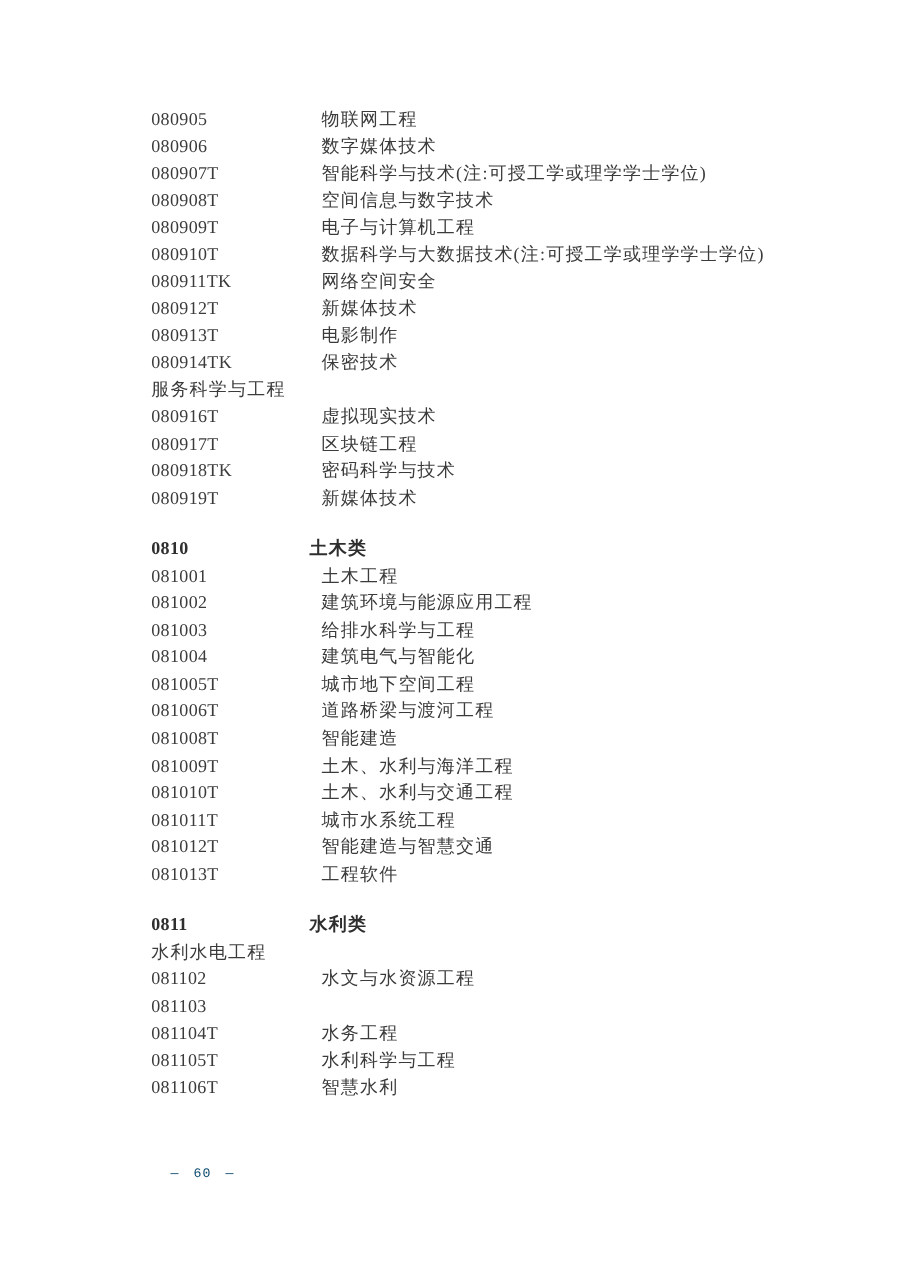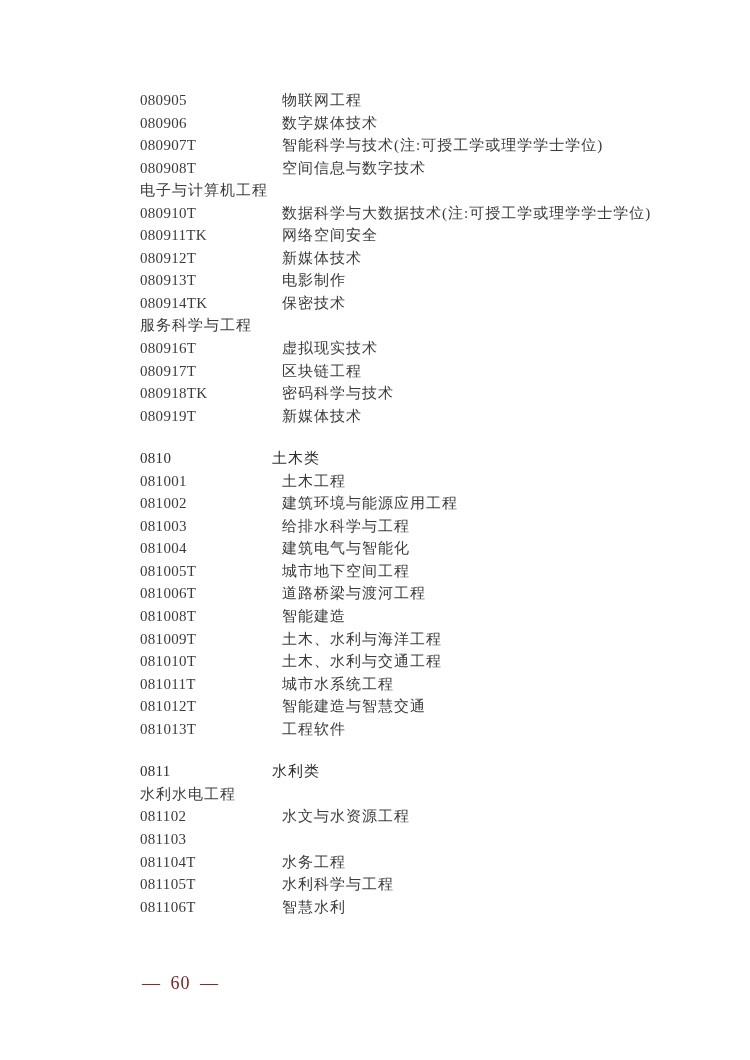--- a/index.html
+++ b/index.html
@@ -14,55 +14,56 @@
   }
   .page {
     position: absolute;
     inset: 0;
     background: #ffffff;
     overflow: hidden;
   }
   .major-list {
     position: absolute;
     top: 89px;
-    left: 140px;
+    left: 126px;
     right: 30px;
   }
   .section { }
   .section:not(:first-child) { margin-top: 20px; }
   .row {
     display: flex;
     height: 22.55px;
     line-height: 22.55px;
     font-size: 15px;
     white-space: nowrap;
   }
   .code {
     width: 142px;
     flex: none;
     letter-spacing: 0.3px;
   }
   .name {
     letter-spacing: 1px;
   }
   .header-row {
-    font-weight: normal;
+    font-weight: bold;
     color: #2e2e2e;
   }
   .header-row .name {
     margin-left: -10px;
   }
   .footer {
     position: absolute;
     top: 973px;
     left: 142px;
-    font-size: 18px;
+    font-size: 11px;
     letter-spacing: 1px;
     word-spacing: 4px;
-    color: #7f1d1d;
+    color: #0c4a6e;
+    font-family: Liberation Mono, monospace;
   }
 </style>
 </head>
 <body>
 
 <div class="page">
   <main class="major-list" id="major-list">
       <section class="section">
         <div class="row">
           <span class="code">080905</span>
@@ -74,20 +75,21 @@
         </div>
         <div class="row">
           <span class="code">080907T</span>
           <span class="name">智能科学与技术(注:可授工学或理学学士学位)</span>
         </div>
         <div class="row">
           <span class="code">080908T</span>
           <span class="name">空间信息与数字技术</span>
         </div>
         <div class="row">
+          <span class="code">080909T</span>
           <span class="name">电子与计算机工程</span>
         </div>
         <div class="row">
           <span class="code">080910T</span>
           <span class="name">数据科学与大数据技术(注:可授工学或理学学士学位)</span>
         </div>
         <div class="row">
           <span class="code">080911TK</span>
           <span class="name">网络空间安全</span>
         </div>

